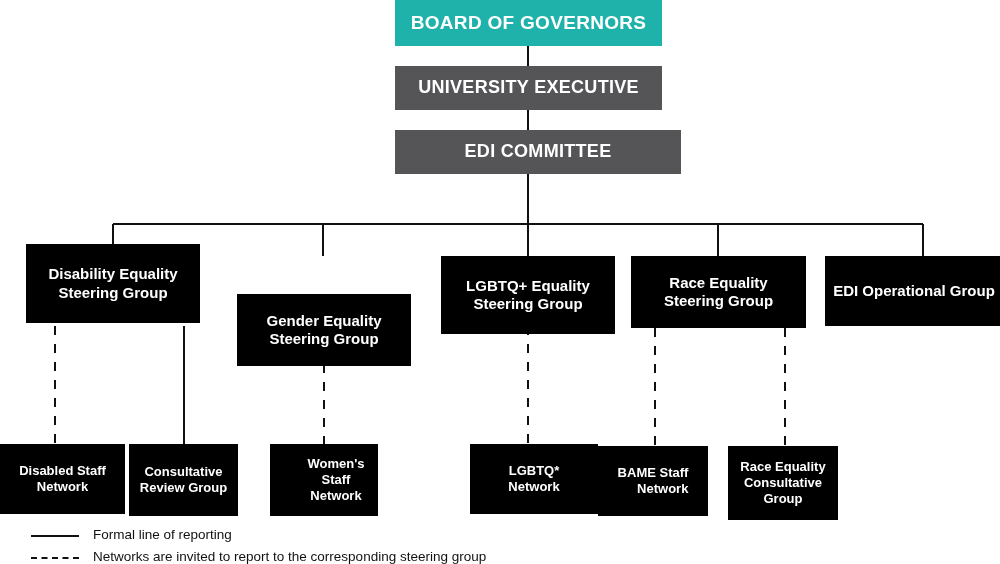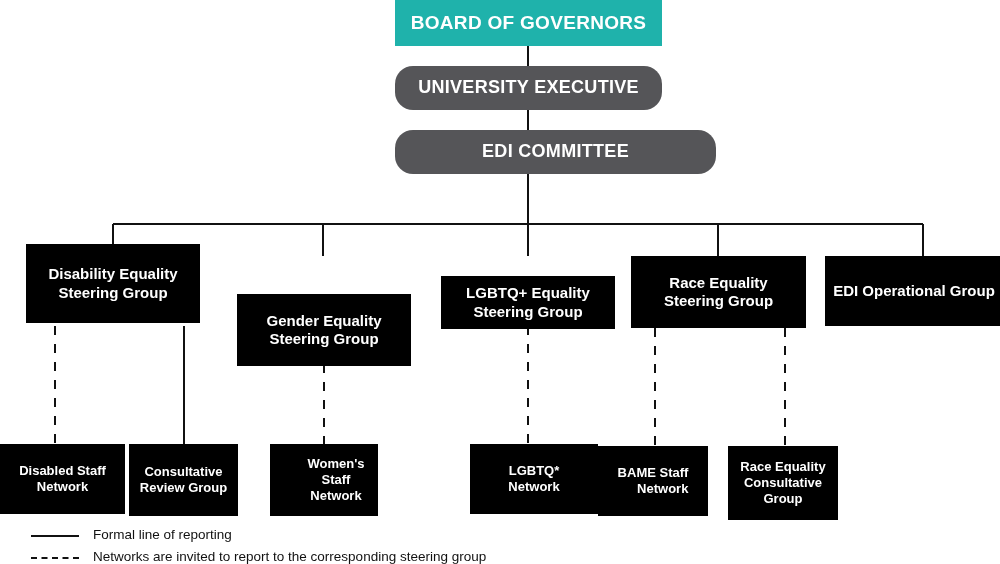--- a/index.html
+++ b/index.html
@@ -24,21 +24,21 @@
     text-align: center;
     color: #ffffff;
     line-height: 1.22;
     white-space: pre-line;
   }
   .node.top {
     font-weight: bold;
     letter-spacing: 0.3px;
   }
   .node.board   { background: #1fb2ab; }
-  .node.gray    { background: #555558; border-radius: 18px; }
+  .node.gray    { background: #555558; }
   .node.black   { background: #000000; }
   .node.steer   { font-weight: bold; font-size: 15px; }
   .node.netbox  { font-weight: bold; font-size: 13px; }
 
   svg#wires {
     position: absolute;
     left: 0; top: 0;
     width: 1000px; height: 564px;
     pointer-events: none;
   }
@@ -97,29 +97,29 @@
     <path class="dashed" d="M324,328 L324,444"></path>
     <path class="dashed" d="M528,326 L528,444"></path>
     <path class="dashed" d="M655,328 L655,446"></path>
     <path class="dashed" d="M785,328 L785,446"></path>
   </svg>
 
   <div class="node top board" style="left:395px; top:0px; width:267px; height:46px; font-size:19px;">BOARD OF GOVERNORS</div>
 
   <div class="node top gray" style="left:395px; top:66px; width:267px; height:44px; font-size:18px;">UNIVERSITY EXECUTIVE</div>
 
-  <div class="node top gray" style="left:395px; top:130px; width:321px; height:44px; font-size:18px;">EDI COMMITTEE</div>
+  <div class="node top gray" style="left:395px; top:130px; width:286px; height:44px; font-size:18px;">EDI COMMITTEE</div>
 
   <div class="node black steer" style="left:26px; top:244px; width:174px; height:79px;">Disability Equality
 Steering Group</div>
 
   <div class="node black steer" style="left:237px; top:256px; width:174px; height:72px;margin-top:38px;">Gender Equality
 Steering Group</div>
 
-  <div class="node black steer" style="left:441px; top:256px; width:174px; height:53px;margin-top:20px;">LGBTQ+ Equality
+  <div class="node black steer" style="left:441px; top:256px; width:174px; height:78px;">LGBTQ+ Equality
 Steering Group</div>
 
   <div class="node black steer" style="left:631px; top:256px; width:175px; height:72px;">Race Equality
 Steering Group</div>
 
   <div class="node black steer" style="left:825px; top:256px; width:178px; height:70px;">EDI Operational Group</div>
 
   <div class="node black netbox" style="left:0px; top:444px; width:125px; height:70px;">Disabled Staff
 Network</div>
 

